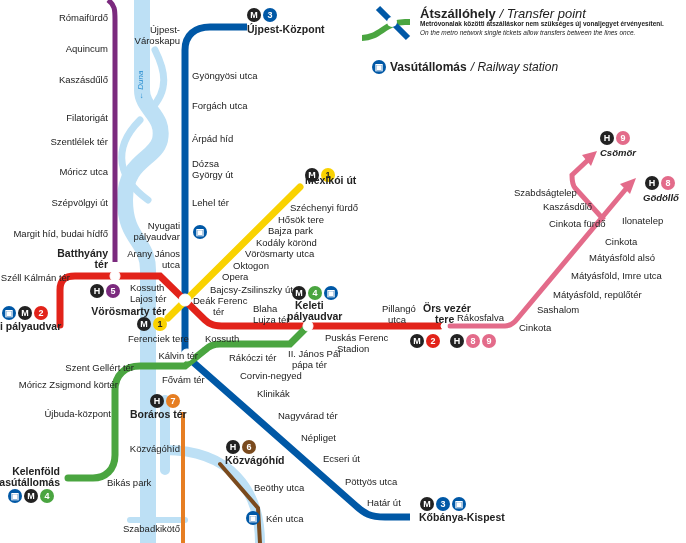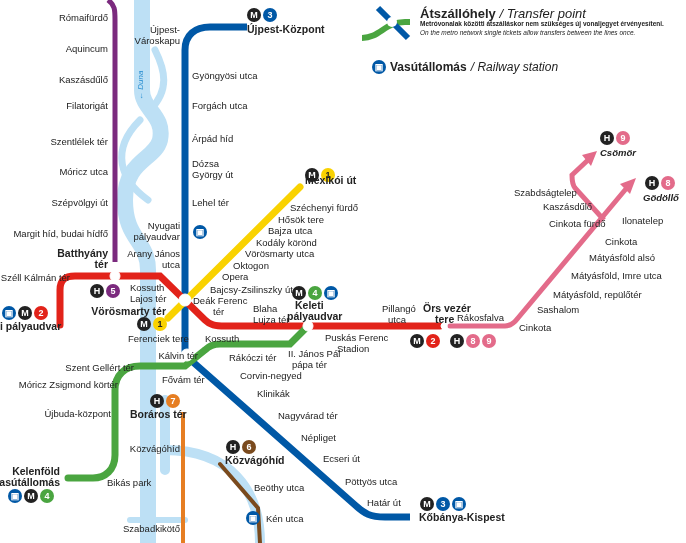--- a/index.html
+++ b/index.html
@@ -72,21 +72,21 @@
 <div class="legend-rail">
   <span class="bd" style="background:#0058a6;position:static">▣</span>
   <b>Vasútállomás</b>
     <i>/ Railway station</i>
 </div>
 <div class="duna"><span>←</span> <span>Duna</span></div>
 
 <div class="lbl r" style="right:578px;top:12px">Rómaifürdő</div>
 <div class="lbl r" style="right:578px;top:43px">Aquincum</div>
 <div class="lbl r" style="right:578px;top:74px">Kaszásdűlő</div>
-<div class="lbl r" style="right:578px;top:100px">Filatorigát</div>
+<div class="lbl r" style="right:578px;top:112px">Filatorigát</div>
 <div class="lbl r" style="right:578px;top:136px">Szentlélek tér</div>
 <div class="lbl r" style="right:578px;top:166px">Móricz utca</div>
 <div class="lbl r" style="right:578px;top:197px">Szépvölgyi út</div>
 <div class="lbl r" style="right:578px;top:228px">Margit híd, budai hídfő</div>
 <div class="lbl b r" style="right:578px;top:248px"><span>Batthyány</span><br><span>tér</span></div>
 <div class="badge" style="left:90px;top:284px">
     <span class="bd" style="background:#222">H</span>
     <span class="bd" style="background:#7b2a7e">5</span>
   </div>
 
@@ -105,21 +105,21 @@
 <span class="bd" style="position:absolute;left:193px;top:225px;background:#0058a6">▣</span>
 <div class="lbl r" style="right:506px;top:248px"><span>Arany János</span><br><span>utca</span></div>
 
 <div class="badge" style="left:305px;top:168px">
     <span class="bd" style="background:#222">M</span>
     <span class="bd" style="background:#f9d200;color:#222">1</span>
   </div>
 <div class="lbl b" style="left:305px;top:175px">Mexikói út</div>
 <div class="lbl" style="left:290px;top:202px">Széchenyi fürdő</div>
 <div class="lbl" style="left:278px;top:214px">Hősök tere</div>
-<div class="lbl" style="left:268px;top:225px">Bajza utca</div>
+<div class="lbl" style="left:268px;top:225px">Bajza park</div>
 <div class="lbl" style="left:256px;top:237px">Kodály körönd</div>
 <div class="lbl" style="left:245px;top:248px">Vörösmarty utca</div>
 <div class="lbl" style="left:233px;top:260px">Oktogon</div>
 <div class="lbl" style="left:222px;top:271px">Opera</div>
 <div class="lbl" style="left:210px;top:284px">Bajcsy-Zsilinszky út</div>
 
 <div class="lbl r" style="right:616px;top:272px">Széll Kálmán tér</div>
 <div class="badge" style="left:2px;top:306px">
     <span class="bd" style="background:#0058a6">▣</span>
     <span class="bd" style="background:#222">M</span>

